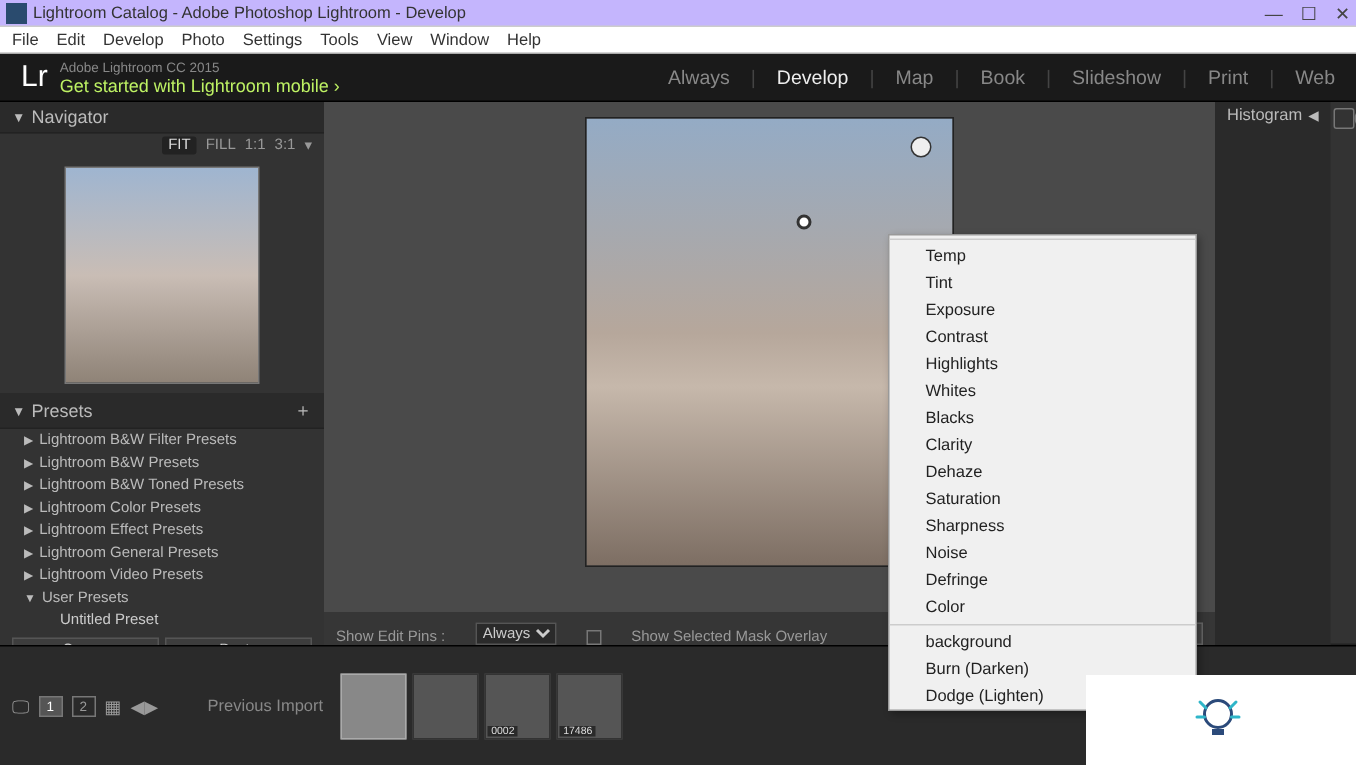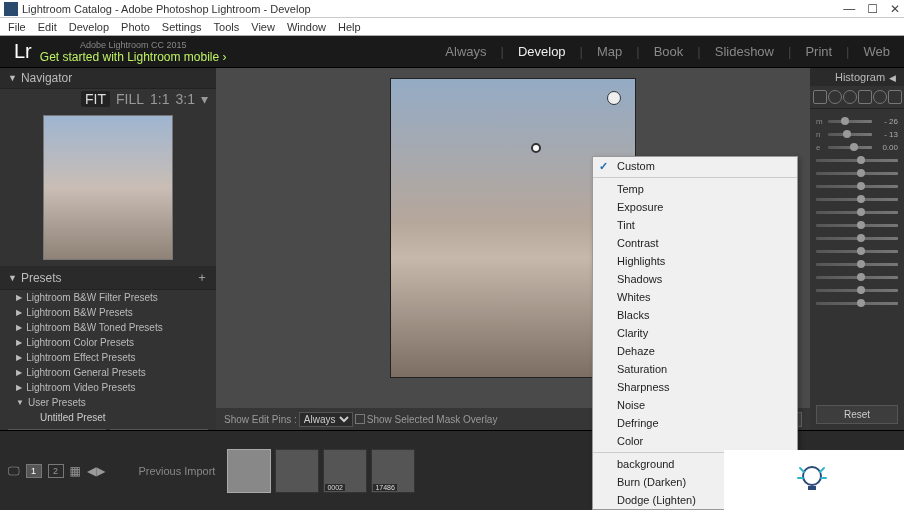--- a/index.html
+++ b/index.html
@@ -1,70 +1,70 @@
 <!DOCTYPE html>
 <html><head>
 <meta charset="utf-8">
 <style>
 * { margin: 0; padding: 0; box-sizing: border-box; font-family: "Segoe UI", Tahoma, sans-serif; }
 body { width: 904px; height: 510px; background: #1a1a1a; overflow: hidden; position: relative; }
 
 
-.titlebar { background: #ffffff; height: 18px; display: flex; align-items: center; padding: 0 4px; font-size: 11px; color: #333; border-bottom: 1px solid #ccc; }
+.titlebar { background: #c4b5fd; height: 18px; display: flex; align-items: center; padding: 0 4px; font-size: 11px; color: #333; border-bottom: 1px solid #ccc; }
 .titlebar .icon { width: 14px; height: 14px; background: #2a4b6e; margin-right: 4px; }
 .win-controls { margin-left: auto; display: flex; gap: 12px; font-size: 12px; color: #444; }
 .win-controls span { cursor: default; }
 
 
 .menubar { background: #fff; height: 18px; display: flex; align-items: center; padding: 0 2px; font-size: 11px; color: #333; gap: 0; border-bottom: 1px solid #aaa; }
 .menubar span { padding: 0 6px; cursor: default; }
 
 
 .topnav { background: #1a1a1a; height: 32px; display: flex; align-items: center; padding: 0 14px; color: #aaa; font-size: 10px; border-bottom: 1px solid #000; }
 .topnav .lr { font-size: 20px; color: #fff; font-weight: 300; margin-right: 8px; }
-.topnav .id-text div:first-child { font-size: 9px; color: #888; text-align: center; }
+.topnav .id-text div:first-child { font-size: 9px; color: #888; }
 .topnav .id-text div:last-child { font-size: 12px; color: #bef264; }
 .modules { margin-left: auto; display: flex; gap: 14px; font-size: 13px; color: #888; }
 .modules .active { color: #eee; }
 .modules .sep { color: #444; }
 
 
 .workspace { display: flex; height: 362px; background: #424242; position: relative; }
 
 
 .leftpanel { width: 216px; background: #333; color: #bbb; font-size: 11px; overflow: hidden; }
 .panel-header { display: flex; align-items: center; padding: 3px 8px; background: #2a2a2a; border-bottom: 1px solid #222; font-size: 12px; }
 .panel-header .tri { margin-right: 4px; font-size: 9px; }
 .panel-header .plus { margin-left: auto; }
 
 .nav-thumb { padding: 6px; display: flex; justify-content: center; }
 .nav-thumb .frame { width: 130px; height: 145px; border: 1px solid #777; background: linear-gradient(180deg,#9fb5d0 0%,#c9bdb5 50%,#8f8377 100%); position: relative; }
-.nav-fit { display: flex; justify-content: flex-end; gap: 6px; padding: 2px 8px; font-size: 14px; color: #999; }
+.nav-fit { display: flex; justify-content: flex-end; gap: 6px; padding: 2px 8px; font-size: 10px; color: #999; }
 .nav-fit .sel { color: #ddd; background: #222; padding: 0 4px; border-radius: 2px; }
 
 .preset-item { padding: 2px 16px; font-size: 10px; color: #bbb; display: flex; align-items: center; cursor: default; }
 .preset-item .tri { margin-right: 4px; font-size: 8px; }
 .preset-sub { padding: 2px 28px; font-size: 10px; color: #ccc; margin-left: 12px; }
 
 .copy-paste { display: flex; gap: 4px; padding: 4px 8px; }
 .copy-paste button { flex: 1; background: #3d3d3d; border: 1px solid #555; color: #ccc; font-size: 10px; padding: 2px 0; cursor: default; }
 
 
 .centerview { flex: 1; position: relative; background: #4a4a4a; display: flex; justify-content: center; align-items: flex-start; padding: 10px 0; }
 .centerview .photo { width: 246px; height: 300px; background: linear-gradient(180deg,#94abc5 0%, #b6a79b 48%, #c6b8ab 60%, #7d6e63 100%); border: 1px solid #222; position: relative; }
 .photo .pin { position: absolute; top: 12px; right: 14px; width: 14px; height: 14px; border: 1px solid #333; border-radius: 50%; background: #efefef; }
 .photo .pin2 { position: absolute; top: 64px; left: 140px; width: 10px; height: 10px; border: 2px solid #333; border-radius: 50%; background: #fff; }
 
-.toolbar-row { position: absolute; bottom: 0; left: 216px; right: 94px; height: 22px; background: #363636; display: flex; align-items: center; font-size: 10px; color: #999; padding: 0 8px; gap: 2px; }
+.toolbar-row { position: absolute; bottom: 0; left: 216px; right: 94px; height: 22px; background: #363636; display: flex; align-items: flex-end; font-size: 10px; color: #999; padding: 0 8px; gap: 20px; }
 .toolbar-row select { background: #2a2a2a; color: #ccc; border: 1px solid #555; font-size: 10px; }
 .toolbar-row .chk { width: 10px; height: 10px; border: 1px solid #777; display: inline-block; }
 .toolbar-row .done { margin-left: auto; background: #444; border: 1px solid #666; color: #ddd; padding: 1px 10px; font-size: 10px; }
 
 
-.rightpanel { width: 94px; background: #333; color: #999; font-size: 10px; display: flex; flex-direction: column; }
+.rightpanel { width: 94px; background: #333; color: #999; font-size: 10px; display: flex; flex-direction: row; }
 .rp-header { padding: 3px 8px; background: #2a2a2a; text-align: right; font-size: 11px; color: #bbb; }
 .rp-header .tri { font-size: 9px; margin-left: 4px; }
 .rp-tools { display: flex; justify-content: space-around; padding: 4px 2px; border-bottom: 1px solid #222; }
 .rp-tools span { width: 14px; height: 14px; border: 1px solid #777; border-radius: 2px; }
 .rp-tools .circ { border-radius: 50%; }
 .rp-sliders { flex: 1; padding: 4px 6px; }
 .rp-slider { display: flex; align-items: center; gap: 4px; margin: 3px 0; height: 10px; }
 .rp-slider .label { font-size: 8px; color: #888; width: 8px; }
 .rp-slider .track { flex: 1; height: 3px; background: linear-gradient(90deg,#555,#777); border-radius: 1px; position: relative; }
 .rp-slider .knob { position: absolute; top: -3px; width: 8px; height: 8px; background: #999; border-radius: 50%; }
@@ -311,28 +311,26 @@
 
   <div class="toolbar-row">
     <span>Show Edit Pins :</span>
     <select><option>Always</option></select>
     <span class="chk"></span>
     <span>Show Selected Mask Overlay</span>
     <button class="done">Done</button>
   </div>
 
   <div class="context-menu">
-    <div class="item check">Custom</div>
     <hr>
     <div class="item">Temp</div>
+    <div class="item">Tint</div>
     <div class="item">Exposure</div>
-    <div class="item">Tint</div>
     <div class="item">Contrast</div>
     <div class="item">Highlights</div>
-    <div class="item">Shadows</div>
     <div class="item">Whites</div>
     <div class="item">Blacks</div>
     <div class="item">Clarity</div>
     <div class="item">Dehaze</div>
     <div class="item">Saturation</div>
     <div class="item">Sharpness</div>
     <div class="item">Noise</div>
     <div class="item">Defringe</div>
     <div class="item">Color</div>
     <hr>

